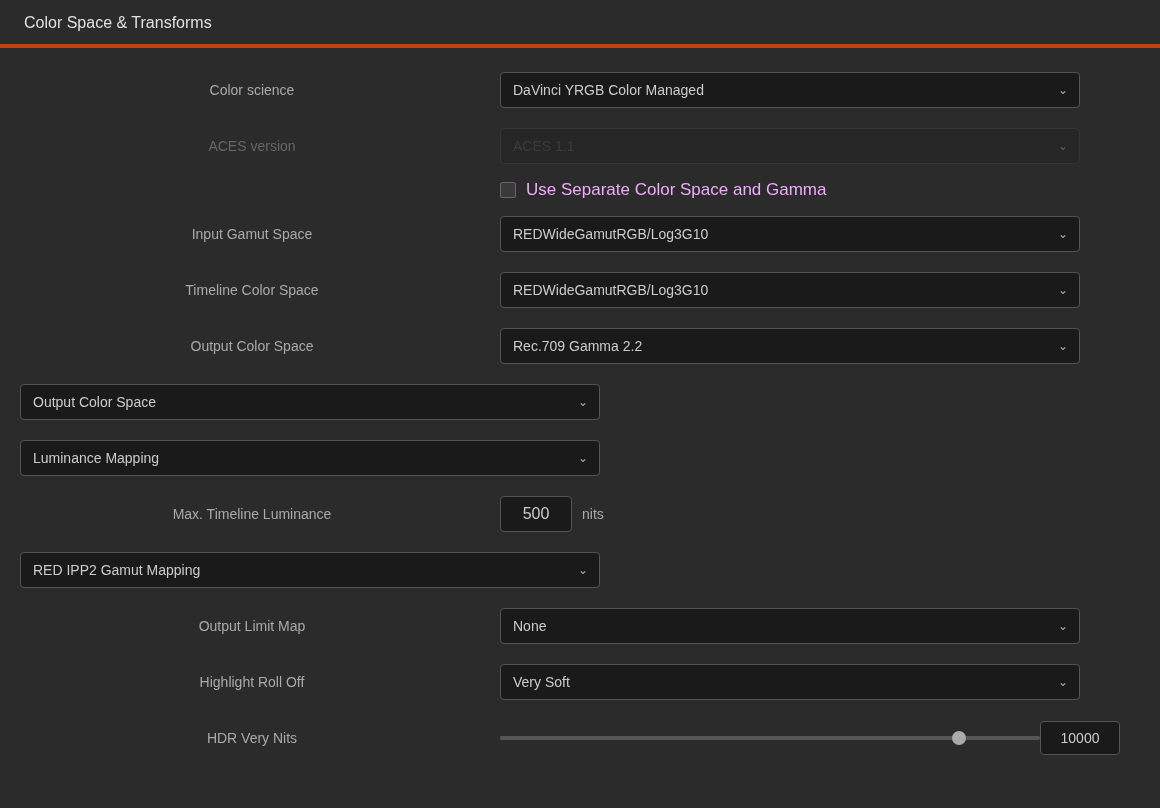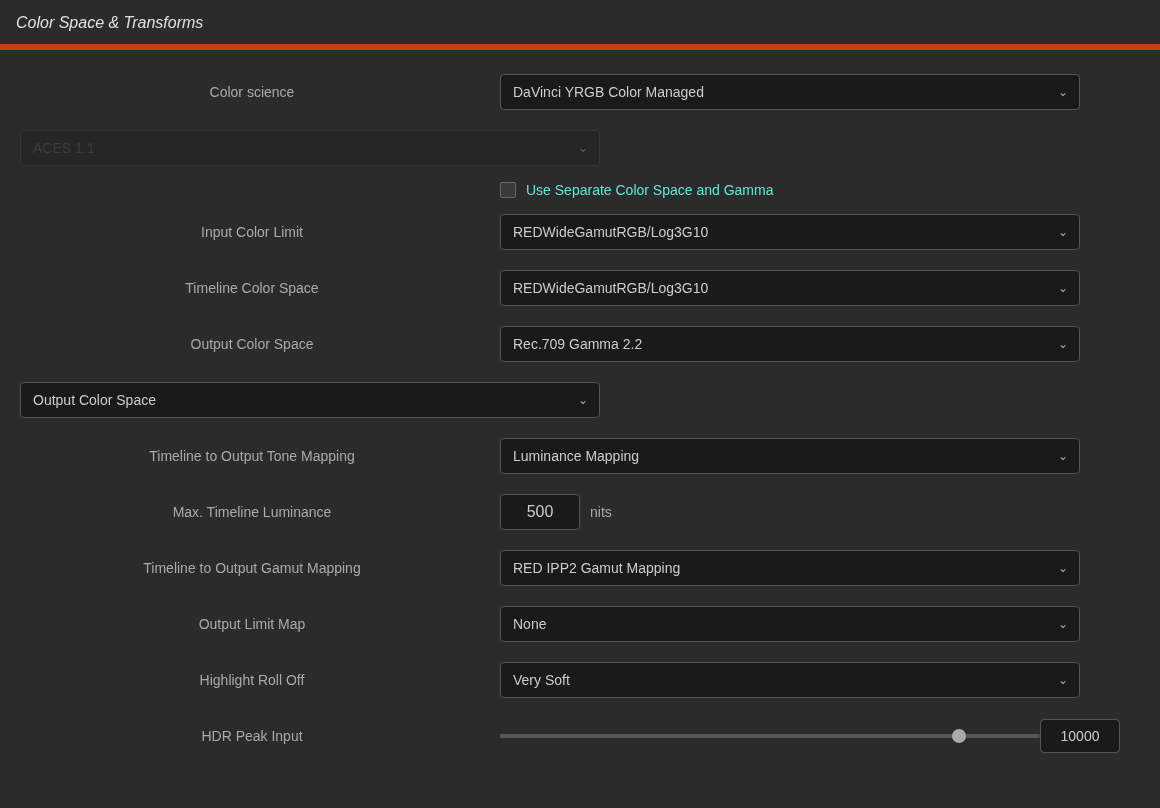--- a/index.html
+++ b/index.html
@@ -15,23 +15,22 @@
       width: 1160px;
       min-height: 808px;
     }
 
     .panel {
       background-color: #2b2b2b;
       width: 1160px;
     }
 
     .panel-header {
-      padding: 14px 20px 12px 16px;
-      border-bottom: 6px solid #c2410c;
-      font-style: italic;
+      padding: 14px 20px 12px 24px;
+      border-bottom: 4px solid #c2410c;
     }
 
     .panel-title {
       font-size: 16px;
       font-weight: 400;
       color: #e0e0e0;
     }
 
     .panel-content {
       padding: 20px 40px 20px 20px;
@@ -114,32 +113,32 @@
       background-color: #3a3a3a;
       border: 1px solid #666666;
       border-radius: 2px;
       cursor: pointer;
       flex-shrink: 0;
       appearance: none;
       -webkit-appearance: none;
     }
 
     .checkbox-label {
-      font-size: 14px;
-      color: #5eead4;
+      font-size: 17px;
+      color: #f0abfc;
     }
 
     .luminance-row {
       display: flex;
       align-items: center;
       gap: 10px;
     }
 
     .luminance-input {
-      width: 80px;
+      width: 72px;
       background-color: #1a1a1a;
       border: 1px solid #555555;
       border-radius: 4px;
       color: #cccccc;
       font-size: 16px;
       font-weight: 500;
       padding: 8px 10px;
       text-align: center;
       outline: none;
     }
@@ -221,38 +220,39 @@
             <option>DaVinci YRGB Color Managed</option>
             <option>DaVinci YRGB</option>
             <option>ACES</option>
           </select>
           <span class="select-arrow">⌄</span>
         </div>
       </div>
     </div>
 
     <div class="form-row">
+      <div class="form-label dimmed">ACES version</div>
       <div class="form-control">
         <div class="select-wrapper disabled">
           <select class="custom-select" disabled="">
             <option>ACES 1.1</option>
             <option>ACES 1.0</option>
           </select>
           <span class="select-arrow">⌄</span>
         </div>
       </div>
     </div>
 
     <div class="checkbox-row">
       <input type="checkbox" class="checkbox-input" style="">
       <label class="checkbox-label">Use Separate Color Space and Gamma</label>
     </div>
 
     <div class="form-row">
-      <div class="form-label">Input Color Limit</div>
+      <div class="form-label">Input Gamut Space</div>
       <div class="form-control">
         <div class="select-wrapper">
           <select class="custom-select">
             <option>REDWideGamutRGB/Log3G10</option>
             <option>Rec.709</option>
             <option>sRGB</option>
           </select>
           <span class="select-arrow">⌄</span>
         </div>
       </div>
@@ -293,21 +293,20 @@
             <option>Output Color Space</option>
             <option>Rec.709</option>
             <option>P3</option>
           </select>
           <span class="select-arrow">⌄</span>
         </div>
       </div>
     </div>
 
     <div class="form-row">
-      <div class="form-label">Timeline to Output Tone Mapping</div>
       <div class="form-control">
         <div class="select-wrapper">
           <select class="custom-select">
             <option>Luminance Mapping</option>
             <option>None</option>
             <option>Film Like</option>
           </select>
           <span class="select-arrow">⌄</span>
         </div>
       </div>
@@ -317,21 +316,20 @@
       <div class="form-label">Max. Timeline Luminance</div>
       <div class="form-control">
         <div class="luminance-row">
           <input type="text" class="luminance-input" value="500" style="">
           <span class="luminance-unit">nits</span>
         </div>
       </div>
     </div>
 
     <div class="form-row">
-      <div class="form-label">Timeline to Output Gamut Mapping</div>
       <div class="form-control">
         <div class="select-wrapper">
           <select class="custom-select">
             <option>RED IPP2 Gamut Mapping</option>
             <option>None</option>
             <option>Clip</option>
           </select>
           <span class="select-arrow">⌄</span>
         </div>
       </div>
@@ -360,21 +358,21 @@
             <option>Soft</option>
             <option>Medium</option>
             <option>Hard</option>
           </select>
           <span class="select-arrow">⌄</span>
         </div>
       </div>
     </div>
 
     <div class="form-row">
-      <div class="form-label">HDR Peak Input</div>
+      <div class="form-label">HDR Very Nits</div>
       <div class="form-control">
         <div class="hdr-row">
           <div class="slider-container">
             <div class="slider-track">
               <div class="slider-fill"></div>
               <div class="slider-thumb"></div>
             </div>
           </div>
           <div class="hdr-value-box">10000</div>
         </div>

